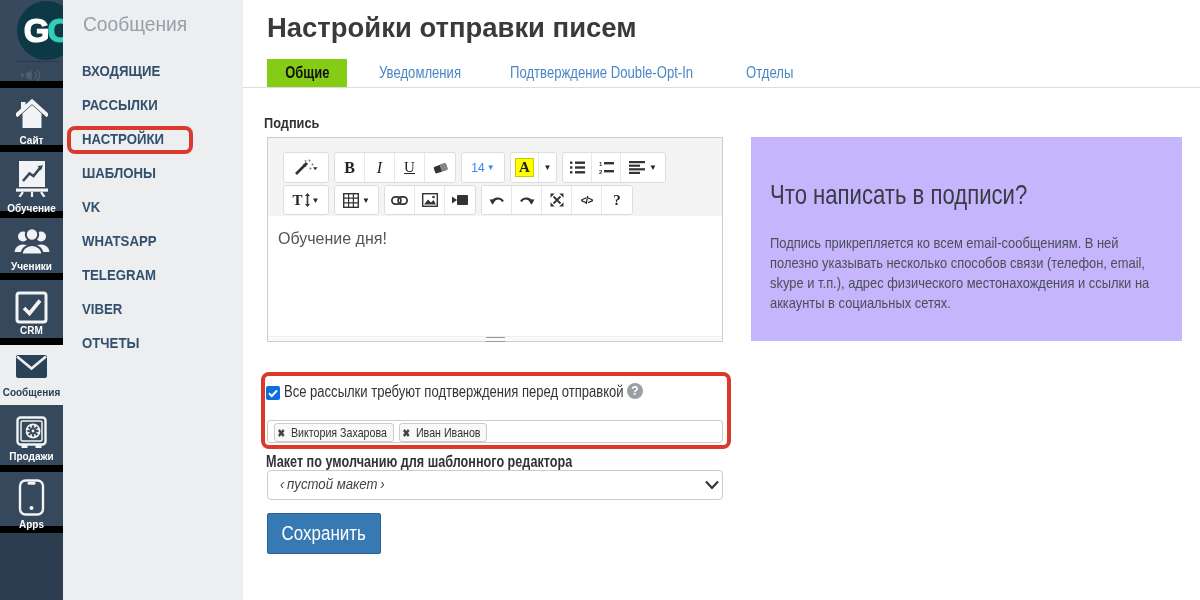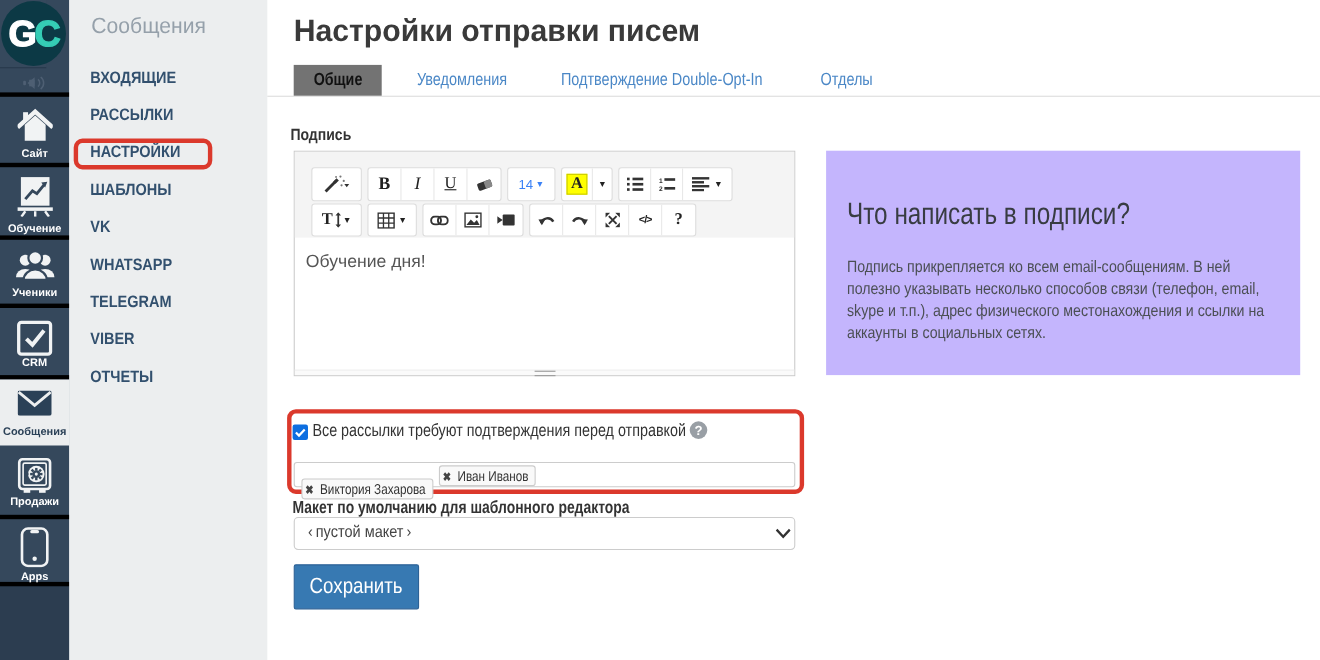--- a/index.html
+++ b/index.html
@@ -2,48 +2,48 @@
 <html><head><meta charset="utf-8">
 <style>
 * { margin:0; padding:0; box-sizing:border-box; }
 html,body { width:1200px; height:600px; overflow:hidden; background:#fff;
   font-family:"Liberation Sans", sans-serif; }
 #page { position:relative; width:1200px; height:600px; }
 
 
 #rail { position:absolute; left:0; top:0; width:63px; height:600px; background:#35485c; }
 #railbottom { position:absolute; left:0; top:533px; width:63px; height:67px; background:#2c3d50; }
-.cell { position:absolute; left:0; width:63px; border-bottom:4px solid #000000; }
+.cell { position:absolute; left:0; width:63px; border-bottom:7px solid #000000; }
 .cell .ic { position:absolute; left:0; width:63px; text-align:center; }
 .cell .lbl { position:absolute; left:0; width:63px; text-align:center; color:#fff;
   font-size:10px; font-weight:bold; }
 .cell.active { background:#eceeef; border-bottom:none; }
 .cell.active .lbl { color:#2b4157; }
-#logocell { position:absolute; left:0; top:0; width:42px; height:62px; background:#36495d;
+#logocell { position:absolute; left:16px; top:0; width:42px; height:62px; background:#36495d;
   border-bottom:1px solid #293a4d;padding-left:20px; }
 #logocircle { position:absolute; left:1px; top:1px; width:59px; height:59px; border-radius:50%;
   background:#0c3945; text-align:center; line-height:59px;
   font-weight:bold; font-size:33px; letter-spacing:-2px; -webkit-text-stroke:1.2px currentColor; }
 #logocircle .g { color:#fff; } #logocircle .c { color:#35cdb5; }
 
 
 #side2 { position:absolute; left:63px; top:0; width:180px; height:600px; background:#eceeef; }
 #side2 h1 { position:absolute; left:20px; top:13px; font-size:20px; font-weight:normal;
   color:#95a0aa; transform:scaleX(0.96); transform-origin:left; white-space:nowrap; }
 .mitem { position:absolute; left:19px; font-size:15px; font-weight:bold; color:#32506e;
   transform:scaleX(0.88); transform-origin:left; white-space:nowrap; }
 
 
 .redbox { position:absolute; border:4px solid #db392c; border-radius:8px; }
 
 
 #title { position:absolute; left:267px; top:12px; font-size:28px; font-weight:bold;
   color:#3a3a3a; transform:scaleX(0.98); transform-origin:left; white-space:nowrap; }
 #tabline { position:absolute; left:243px; top:87px; width:957px; height:1px; background:#ddd; }
-#tab1 { position:absolute; left:267px; top:59px; width:80px; height:28px; background:#737373;
+#tab1 { position:absolute; left:267px; top:59px; width:80px; height:28px; background:#84cc16;
   font-size:16px; font-weight:bold; color:#111; text-align:center; line-height:28px; }
 #tab1 span { display:inline-block; transform:scaleX(0.81); }
 .tabl { position:absolute; top:64px; font-size:16px; color:#4a87c6;
   transform:scaleX(0.82); transform-origin:left; white-space:nowrap; }
 
 
 #lblsig { position:absolute; left:264px; top:114px; font-size:15px; font-weight:bold;
   color:#333; transform:scaleX(0.85); transform-origin:left; }
 #editor { position:absolute; left:267px; top:137px; width:456px; height:205px;
   border:1px solid #ccc; background:#fff; }
@@ -74,21 +74,21 @@
 .tag { position:absolute; top:2px; height:19px; border:1px solid #ccc; border-radius:3px;
   background:#f9f9f9; font-size:13px; color:#333; line-height:17px; white-space:nowrap;
   overflow:hidden; }
 .tag .inner { display:inline-block; transform:scaleX(0.82); transform-origin:left;
   padding-left:3px; }
 .tag .x { font-size:11px; color:#444; font-weight:bold; }
 
 #lblmak { position:absolute; left:266px; top:453px; font-size:16px; font-weight:bold;
   color:#333; transform:scaleX(0.79); transform-origin:left; white-space:nowrap; }
 #select { position:absolute; left:267px; top:470px; width:456px; height:30px;
-  border:1px solid #ccc; border-radius:4px; background:#fff; }
+  border:1px solid #ccc; border-radius:4px; background:#fff;font-style:italic; }
 #select .txt { position:absolute; left:12px; top:4px; font-size:15px; color:#444;
   transform:scaleX(0.88); transform-origin:left; white-space:nowrap; }
 #btn { position:absolute; left:267px; top:513px; width:114px; height:41px; background:#3779b2;
   border:1px solid #2d6296; border-radius:2px; color:#fff; font-size:20px; text-align:center; line-height:39px; }
 #btn span { display:inline-block; transform:scaleX(0.85); }
 
 
 #rpanel { position:absolute; left:751px; top:137px; width:431px; height:204px; background:#c4b5fd; }
 #rpanel h2 { position:absolute; left:19px; top:42px; font-size:28px; font-weight:normal;
   color:#383c42; transform:scaleX(0.79); transform-origin:left; white-space:nowrap; }
@@ -359,21 +359,21 @@
 
   <div class="redbox" style="left:261px; top:372px; width:470px; height:77px;"></div>
   <div id="chk">
       <svg width="14" height="14" viewBox="0 0 14 14" style="position:absolute;left:0;top:0;">
         <path d="M3 7.2 l2.8 2.8 L11 4.5" stroke="#fff" stroke-width="2" fill="none"></path>
       </svg>
     </div>
   <div id="chklbl">Все рассылки требуют подтверждения перед отправкой</div>
   <div id="help">?</div>
   <div id="tagbox">
-    <div class="tag" style="left:6px; width:120px;margin-top:12px;"><span class="inner"><span class="x">✖</span>&nbsp;&nbsp;Виктория Захарова</span></div>
+    <div class="tag" style="left:6px; width:120px;"><span class="inner"><span class="x">✖</span>&nbsp;&nbsp;Виктория Захарова</span></div>
     <div class="tag" style="left:131px; width:88px;"><span class="inner"><span class="x">✖</span>&nbsp;&nbsp;Иван Иванов</span></div>
   </div>
 
   <div id="lblmak">Макет по умолчанию для шаблонного редактора</div>
   <div id="select">
     <div class="txt">‹ пустой макет ›</div>
     <svg style="position:absolute;right:3px;top:8px;" width="14" height="12" viewBox="0 0 14 12">
       <path d="M1 2.5 L7 9 L13 2.5" stroke="#333" stroke-width="2.1" fill="none"></path>
     </svg>
   </div>

